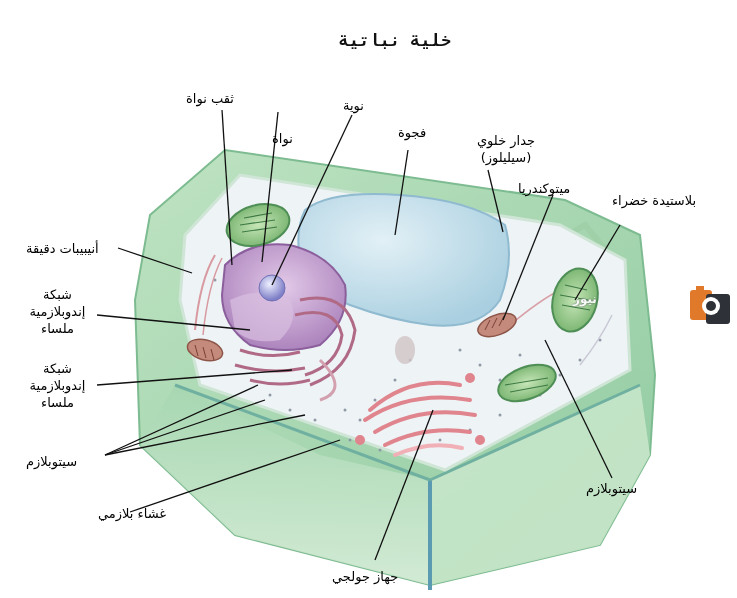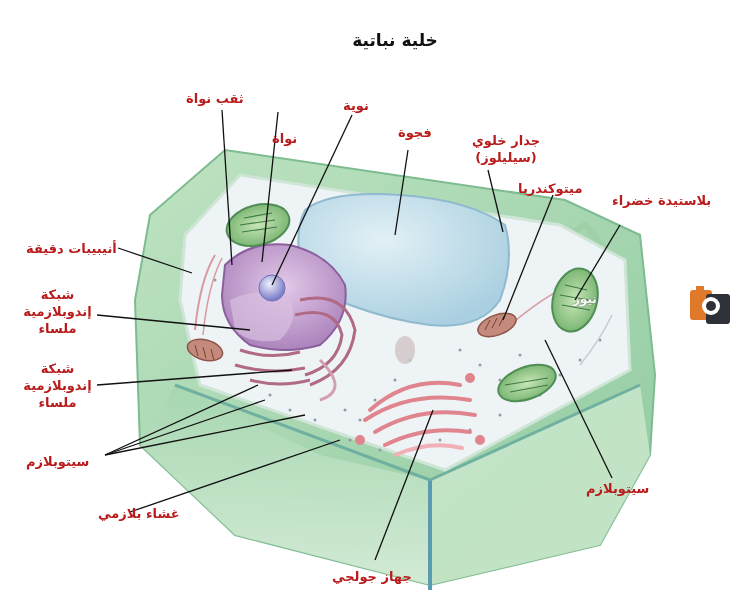--- a/index.html
+++ b/index.html
@@ -1,23 +1,23 @@
 <!DOCTYPE html>
 <html><head>
 <meta charset="utf-8">
 <style>
   html, body { margin: 0; padding: 0; background: #ffffff; }
   body { width: 737px; height: 598px; position: relative; overflow: hidden;
          font-family: "DejaVu Sans", sans-serif; }
   .stage { position: absolute; left: 0; top: 0; width: 737px; height: 598px; }
   svg.art { position: absolute; left: 0; top: 0; }
-  .lbl { position: absolute; direction: rtl; font-weight: bold; color: #b91c1c;
+  .lbl { position: absolute; direction: rtl; font-weight: normal; color: #000000;
          font-size: 13px; line-height: 17px; white-space: nowrap; text-align: center; }
   .title { position: absolute; left: 330px; top: 30px; width: 130px; text-align: center;
-           direction: rtl; font-weight: bold; font-size: 17px; color: #111; }
+           direction: rtl; font-weight: bold; font-size: 17px; color: #111; font-family: Liberation Mono, monospace; }
   .wm { position: absolute; left: 573px; top: 292px; font-weight: bold; font-size: 12px;
         color: #ffffff; direction: rtl; text-shadow: 0 0 2px #556; opacity: .92; }
 </style>
 </head>
 <body>
 
 <div class="stage">
 
   <svg class="art" width="737" height="598" viewBox="0 0 737 598">
     <defs>

